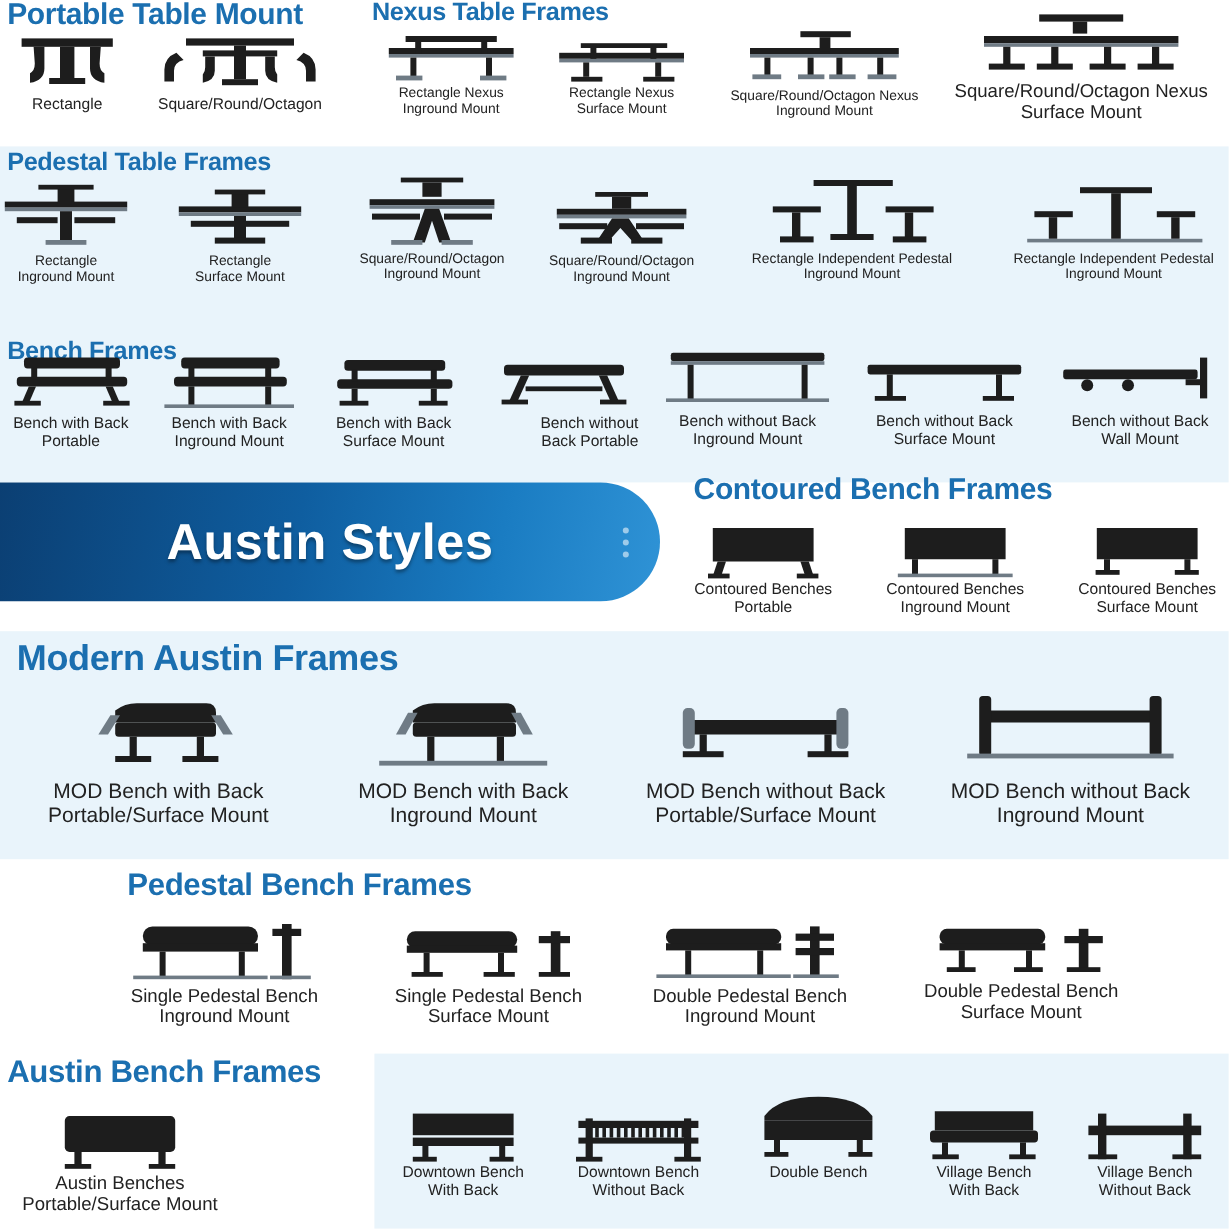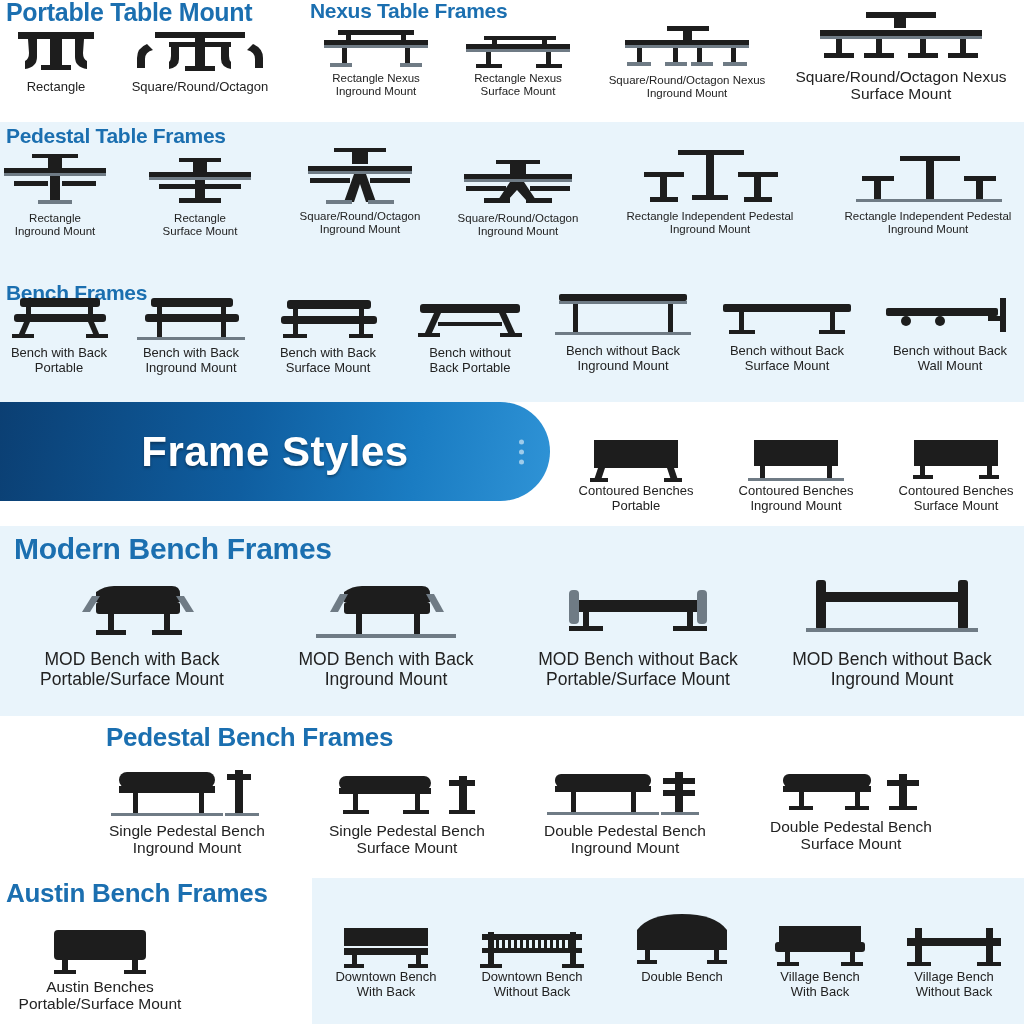--- a/index.html
+++ b/index.html
@@ -339,21 +339,21 @@
       <div class="art">
         <svg width="116" height="58" viewBox="0 0 116 58">
           <rect class="blk" x="8" y="16" width="100" height="9" rx="3"></rect>
           <path class="blk" d="M22 25 l-10 22 h7 l10 -22z"></path>
           <path class="blk" d="M94 25 l10 22 h-7 l-10 -22z"></path>
           <rect class="blk" x="6" y="45" width="22" height="4"></rect>
           <rect class="blk" x="88" y="45" width="22" height="4"></rect>
           <rect class="blk" x="26" y="34" width="64" height="4"></rect>
         </svg>
       </div>
-      <div class="cap cap-s" style="white-space:pre-line;">Bench without
+      <div class="cap cap-s" style="white-space:pre-line;text-align:right;">Bench without
 Back Portable</div>
     </div>
 
     <div class="item" style="left:548px;top:20px;width:150px;">
       <div class="art">
         <svg width="136" height="64" viewBox="0 0 136 64">
           <rect class="blk" x="4" y="14" width="128" height="7" rx="2"></rect>
           <rect class="gry" x="4" y="21" width="128" height="3"></rect>
           <rect class="blk" x="18" y="24" width="5" height="30"></rect>
           <rect class="blk" x="113" y="24" width="5" height="30"></rect>
@@ -387,29 +387,30 @@
           <rect class="blk" x="118" y="10" width="6" height="34"></rect>
           <rect class="blk" x="106" y="28" width="14" height="5"></rect>
         </svg>
       </div>
       <div class="cap cap-s" style="white-space:pre-line;">Bench without Back
 Wall Mount</div>
     </div>
   </div>
 
   <div class="banner">
-    <span>Frame Styles</span>
+    <span>Austin Styles</span>
     <div class="dots">
         <i></i>
         <i></i>
         <i></i>
       </div>
   </div>
 
   <div class="sec" style="left:550px;top:392px;width:474px;height:134px;">
+    <div class="sec-title t-lg" style="position:absolute;left:28px;top:4px;">Contoured Bench Frames</div>
 
     <div class="item" style="left:12px;top:36px;width:148px;">
       <div class="art">
         <svg width="96" height="56" viewBox="0 0 96 56">
           <path class="blk" d="M6 12 h84 v28 h-84z"></path>
           <path class="blk" d="M10 40 l-4 12 h7 l4 -12z"></path>
           <path class="blk" d="M86 40 l4 12 h-7 l-4 -12z"></path>
           <rect class="blk" x="2" y="50" width="18" height="4"></rect>
           <rect class="blk" x="76" y="50" width="18" height="4"></rect>
         </svg>
@@ -440,21 +441,21 @@
           <rect class="blk" x="5" y="47" width="20" height="4"></rect>
           <rect class="blk" x="71" y="47" width="20" height="4"></rect>
         </svg>
       </div>
       <div class="cap cap-s" style="white-space:pre-line;">Contoured Benches
 Surface Mount</div>
     </div>
   </div>
 
   <div class="sec tint" style="left:0;top:526px;width:1024px;height:190px;">
-    <div class="sec-title" style="position:absolute;left:14px;top:8px;font-size:30px;">Modern Bench Frames</div>
+    <div class="sec-title" style="position:absolute;left:14px;top:8px;font-size:30px;">Modern Austin Frames</div>
 
     <div class="item" style="left:8px;top:48px;width:248px;">
       <div class="art">
         <svg width="160" height="72" viewBox="0 0 160 72">
           <path class="blk" d="M44 18 q8 -6 18 -6 h58 q8 0 8 8 v8 h-84z"></path>
           <rect class="blk" x="44" y="28" width="84" height="12" rx="3"></rect>
           <path class="gry" d="M40 22 l-10 16 h8 l10 -16z"></path>
           <path class="gry" d="M132 22 l10 16 h-8 l-10 -16z"></path>
           <rect class="blk" x="56" y="40" width="6" height="18"></rect>
           <rect class="blk" x="112" y="40" width="6" height="18"></rect>

